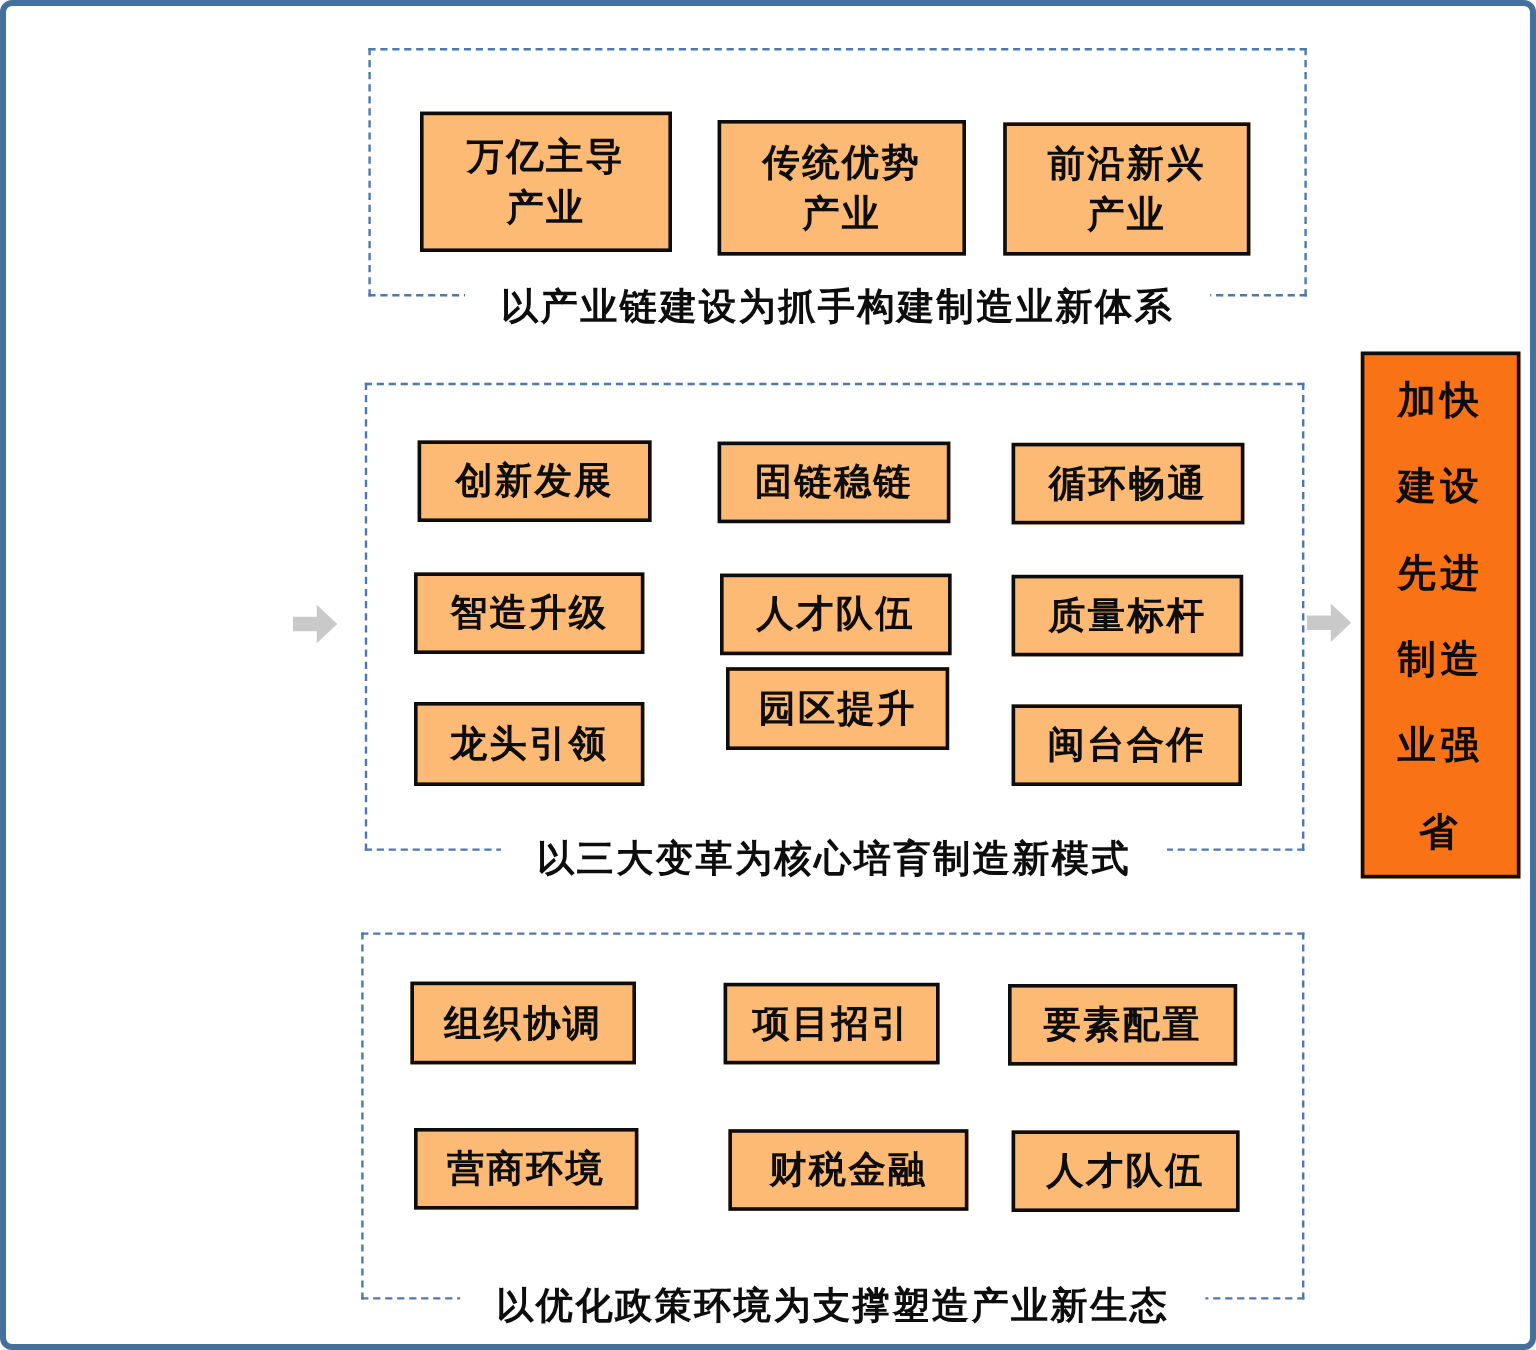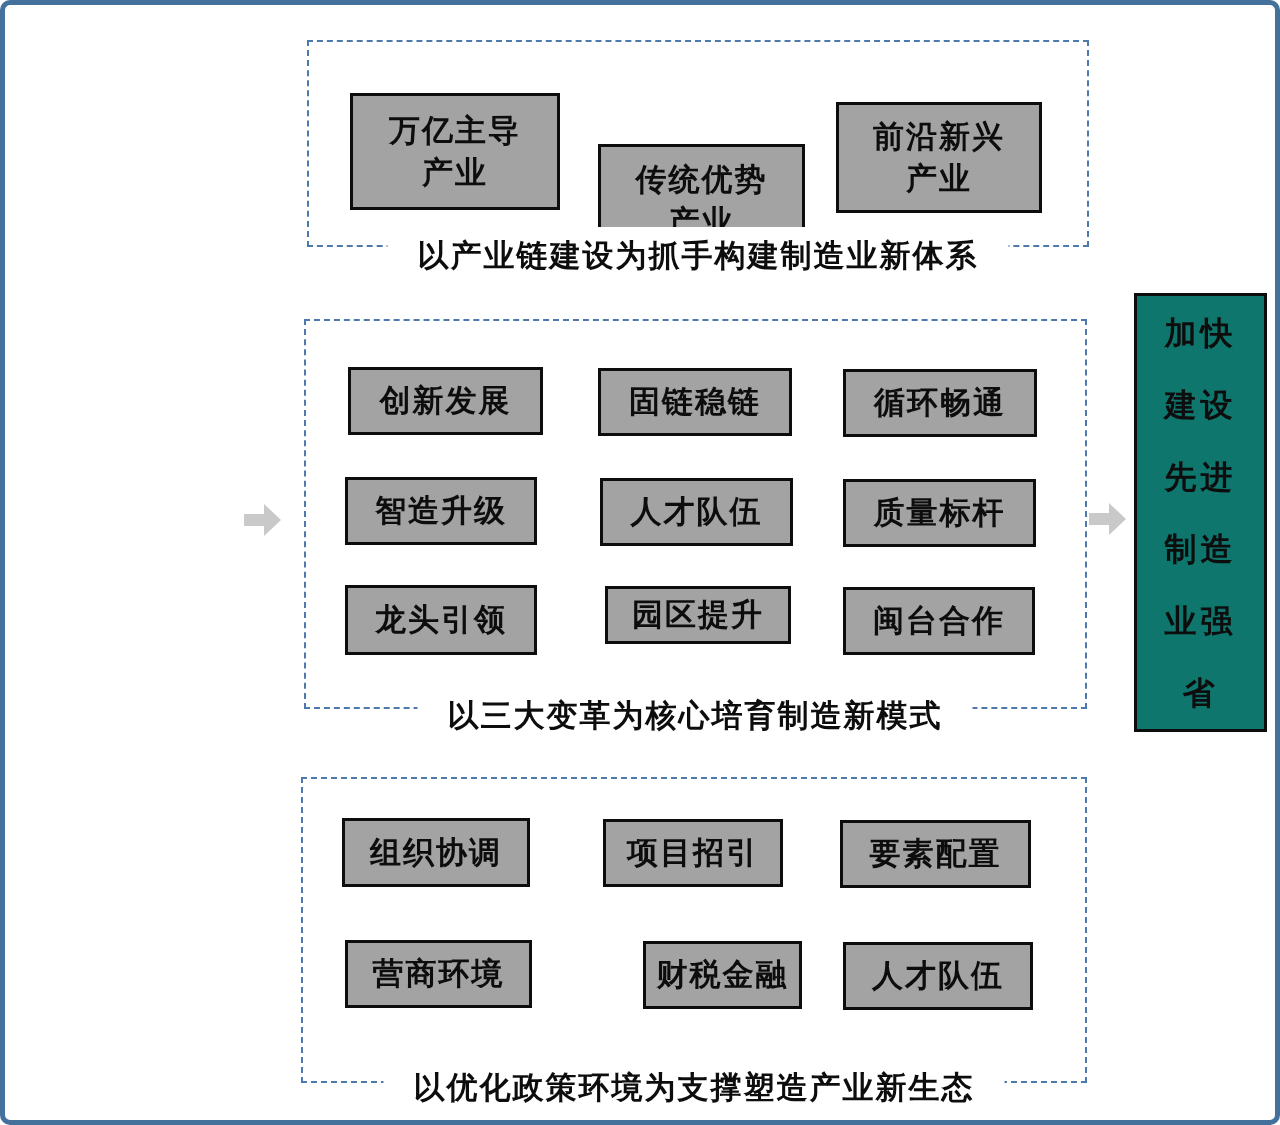--- a/index.html
+++ b/index.html
@@ -18,62 +18,62 @@
     position:absolute;left:18px;top:400px;width:209px;height:217px;
     box-sizing:border-box;background:#8EAADB;border:3px solid #0d0d0d;
     display:flex;flex-direction:column;align-items:center;justify-content:center;
     gap:28px;
     font-size:32px;font-weight:700;color:#0d0d0d;letter-spacing:2px;
     text-align:center;
   }
   
   .target-box{
     position:absolute;left:1129px;top:288px;width:133px;height:439px;
-    box-sizing:border-box;background:#0f766e;border:3px solid #0d0d0d;
+    box-sizing:border-box;background:#f97316;border:3px solid #0d0d0d;
     display:flex;flex-direction:column;align-items:center;justify-content:center;
     font-size:32px;font-weight:700;color:#0d0d0d;letter-spacing:4px;
     line-height:72px;text-align:center;
   }
   
   .section{
     position:absolute;box-sizing:border-box;
     border:2px dashed #4E79AD;
     background:transparent;
   }
   .s1{left:302px;top:35px;width:782px;height:207px;}
   .s2{left:299px;top:314px;width:783px;height:390px;}
   .s3{left:296px;top:772px;width:786px;height:306px;}
   
   .gbox{
     position:absolute;box-sizing:border-box;
-    background:#a3a3a3;border:3px solid #0d0d0d;
+    background:#fdba74;border:3px solid #0d0d0d;
     display:flex;align-items:center;justify-content:center;
     font-size:31px;font-weight:700;color:#0d0d0d;letter-spacing:2px;
     text-align:center;white-space:pre-line;line-height:1.35;
   }
   
   .b00{left:345px;top:88px;width:210px;height:117px;}
-  .b01{left:593px;top:95px;width:207px;height:113px;margin-top:44px;}
+  .b01{left:593px;top:95px;width:207px;height:113px;}
   .b02{left:831px;top:97px;width:206px;height:111px;}
   
   .b10{left:343px;top:362px;width:195px;height:68px;}
   .b11{left:593px;top:363px;width:194px;height:68px;}
   .b12{left:838px;top:364px;width:194px;height:68px;}
   .b13{left:340px;top:472px;width:192px;height:68px;}
   .b14{left:595px;top:473px;width:193px;height:68px;}
   .b15{left:838px;top:474px;width:193px;height:68px;}
   .b16{left:340px;top:580px;width:192px;height:70px;}
-  .b17{left:600px;top:581px;width:186px;height:58px;}
+  .b17{left:600px;top:551px;width:186px;height:69px;}
   .b18{left:838px;top:582px;width:192px;height:68px;}
   
   .b20{left:337px;top:813px;width:188px;height:69px;}
   .b21{left:598px;top:814px;width:180px;height:68px;}
   .b22{left:835px;top:815px;width:191px;height:68px;}
   .b23{left:340px;top:935px;width:187px;height:68px;}
-  .b24{left:638px;top:936px;width:159px;height:68px;}
+  .b24{left:602px;top:936px;width:200px;height:68px;}
   .b25{left:838px;top:937px;width:190px;height:68px;}
   
   .caption{
     position:absolute;transform:translateX(-50%);
     background:#ffffff;padding:8px 30px 14px 30px;
     font-size:31px;font-weight:700;color:#0d0d0d;letter-spacing:2px;
     white-space:nowrap;z-index:5;
   }
   .c1{left:693px;top:222px;}
   .c2{left:690px;top:682px;}

